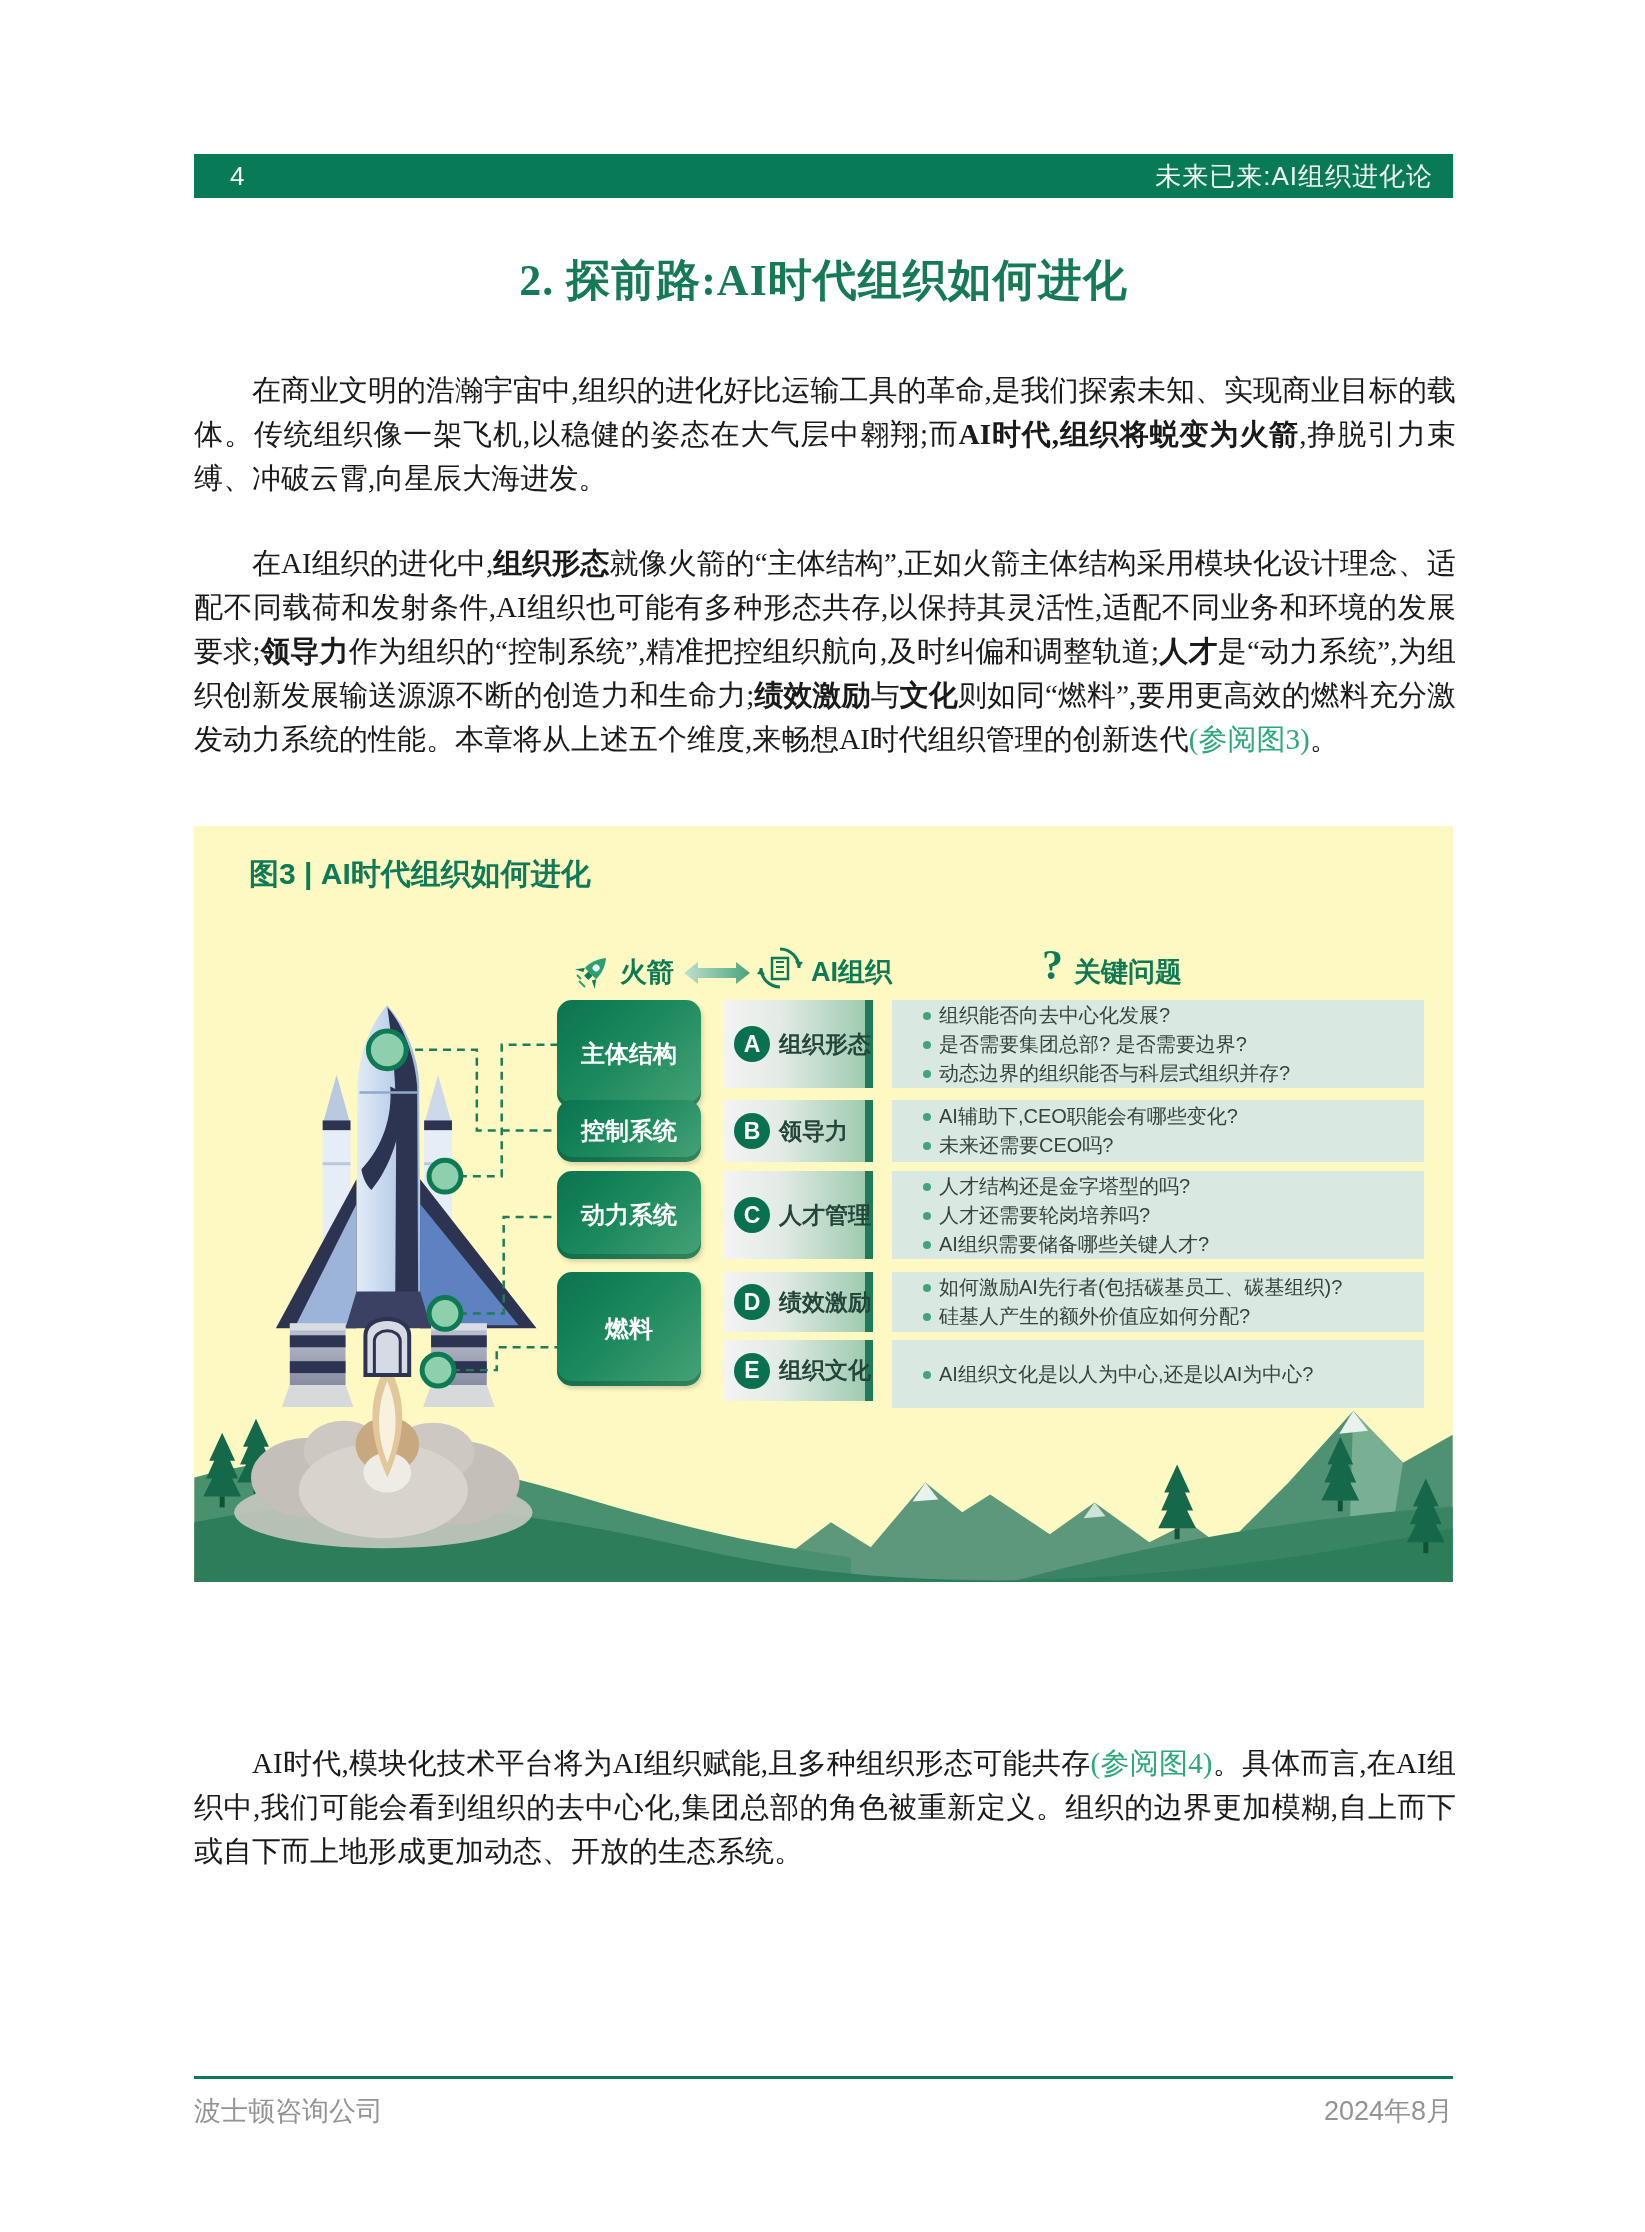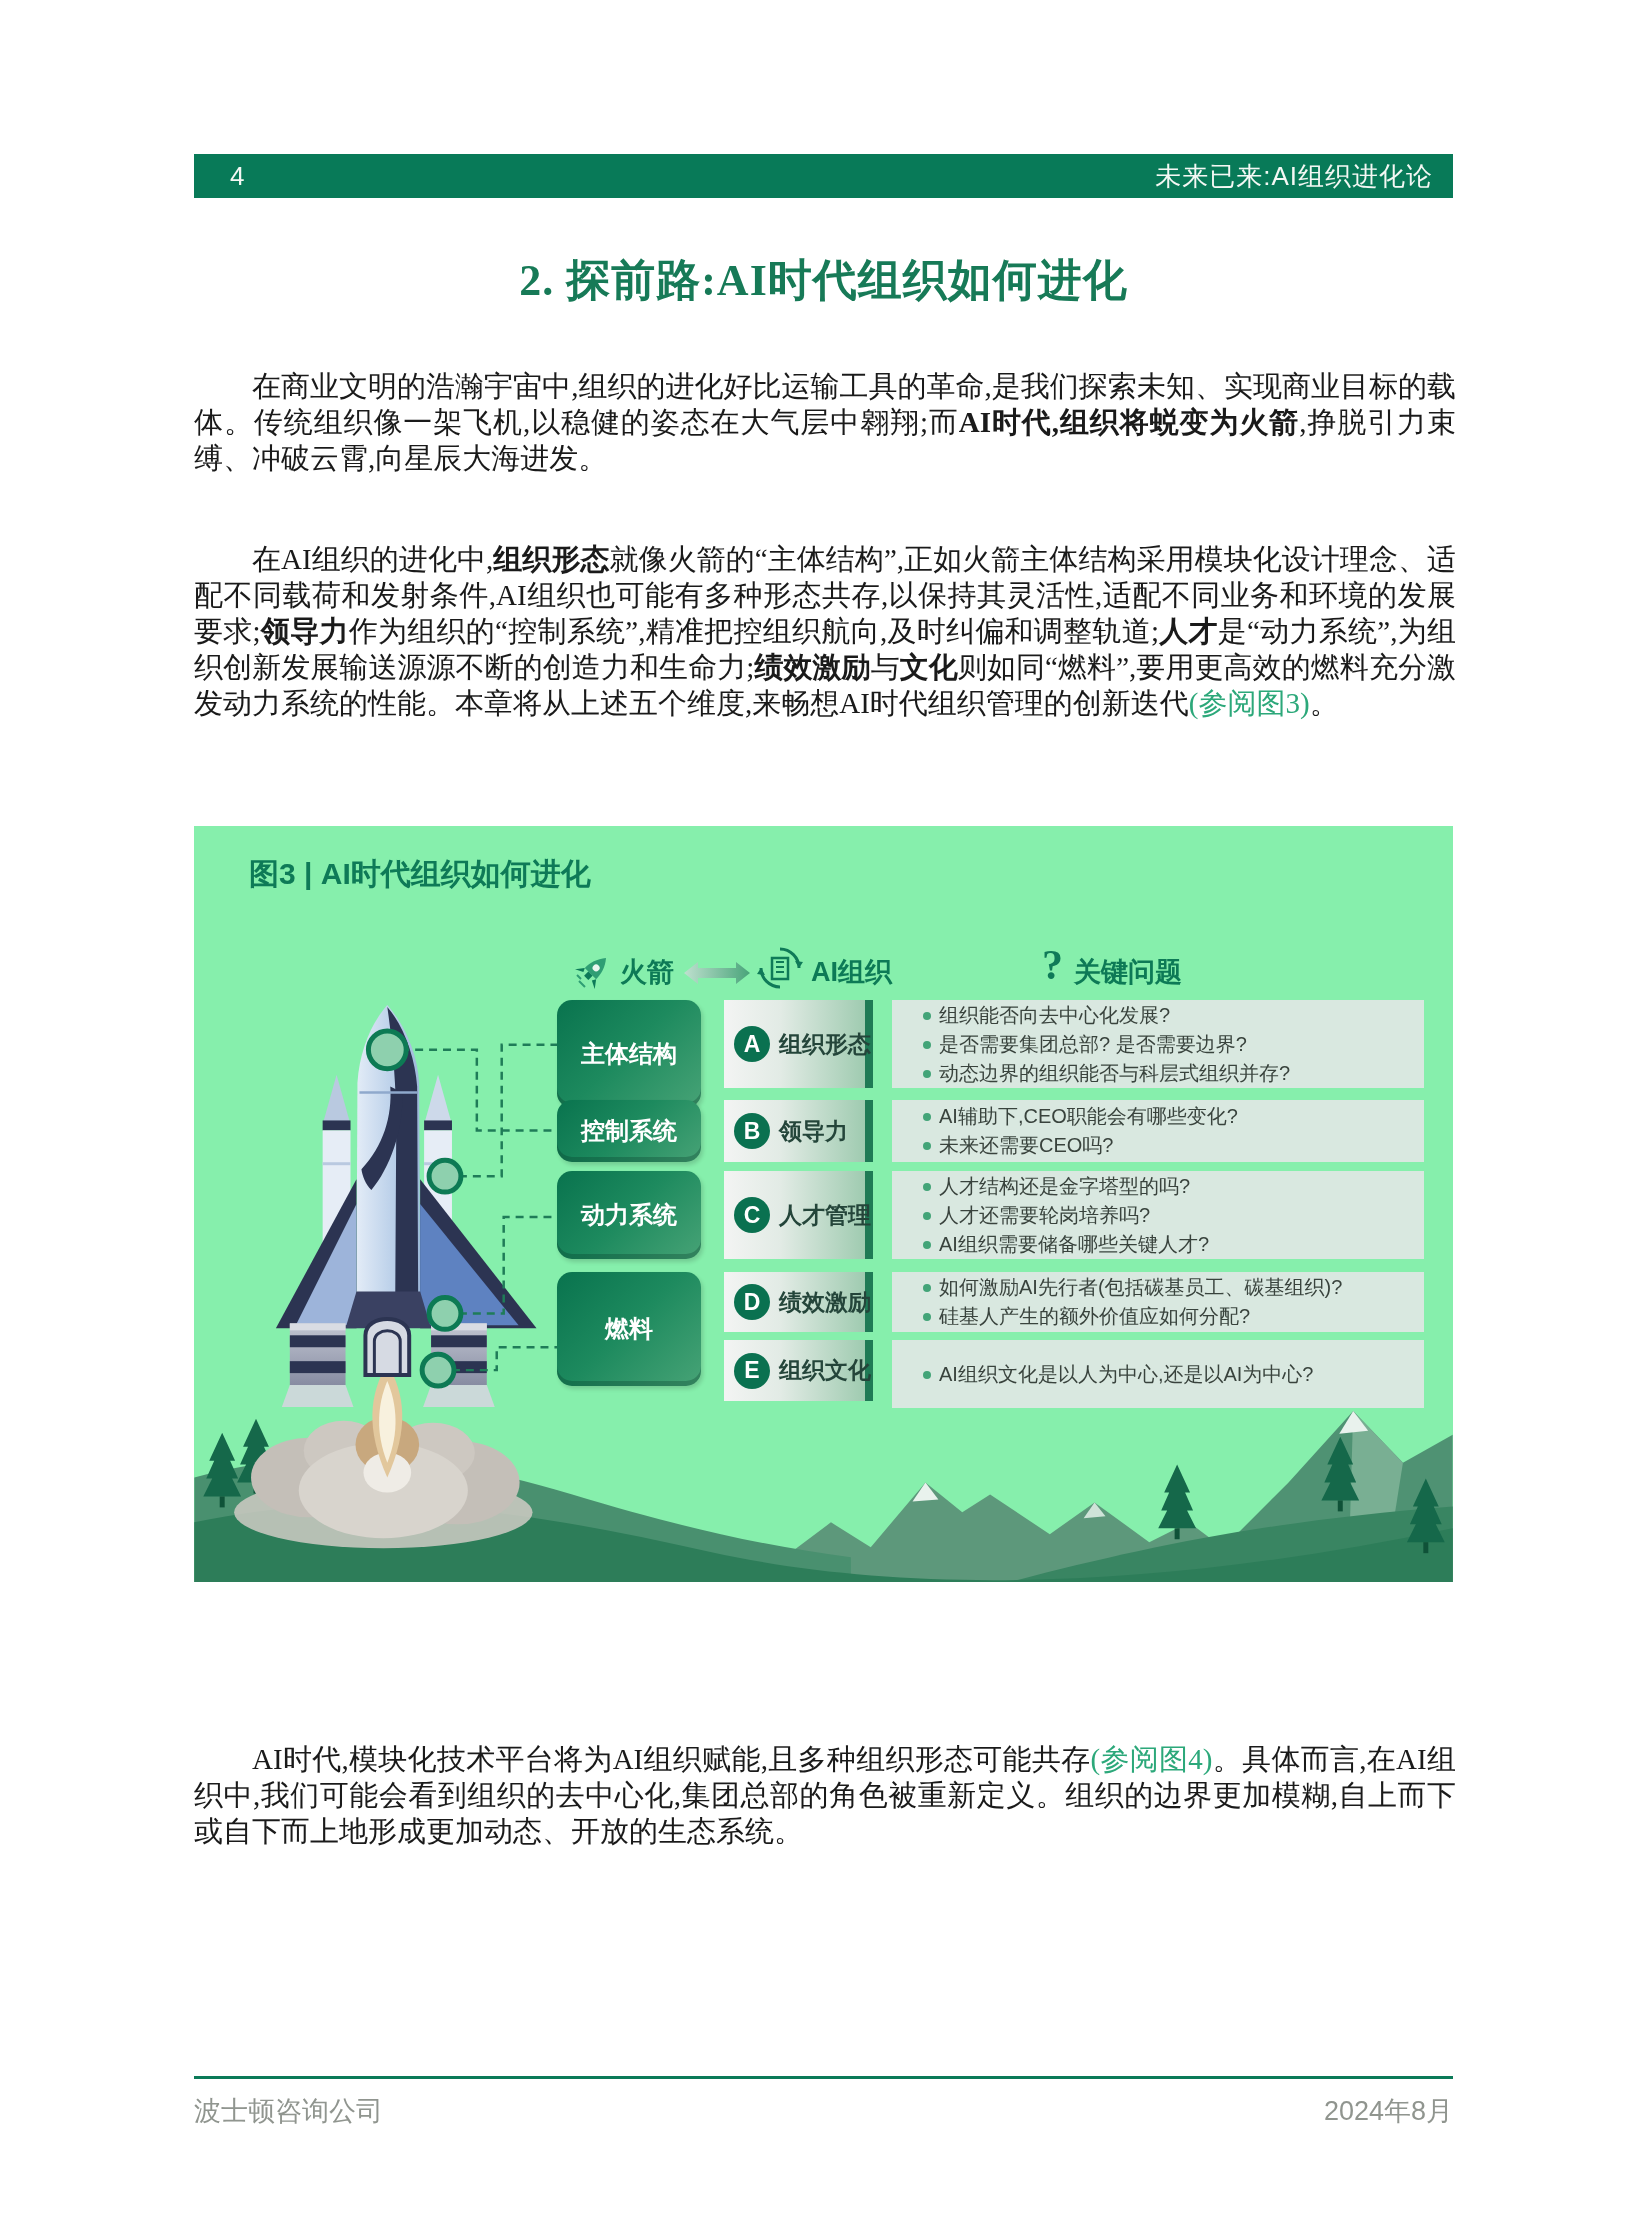--- a/index.html
+++ b/index.html
@@ -11,30 +11,30 @@
           display:flex;align-items:center;justify-content:space-between;
           font-family:"Liberation Sans","DejaVu Sans",sans-serif;color:#f4f8f4;font-size:26px;}
   .topbar .pnum{padding-left:36px;}
   .topbar .ptitle{padding-right:20px;letter-spacing:1px;margin-left:16px;}
 
   
   .h1{position:absolute;left:194px;top:251px;width:1259px;font-size:44px;font-weight:bold;
       color:#177a57;letter-spacing:1px;text-align:center;}
   .h2{position:absolute;left:194px;top:1644px;width:1259px;font-size:38px;font-weight:bold;
       color:#177a57;}
-  .body-p{position:absolute;left:194px;width:1262px;font-size:29px;line-height:36px;
+  .body-p{position:absolute;left:194px;width:1262px;font-size:29px;line-height:44px;
           text-align:justify;text-indent:58px;margin:0;}
   #p1{top:368px;}
   #p2{top:541px;}
   #p3{top:1741px;}
   .b{font-weight:bold;}
   .link{color:#2ca87a;}
 
   
-  .fig{position:absolute;left:194px;top:826px;width:1259px;height:756px;background:#86efac;
+  .fig{position:absolute;left:194px;top:826px;width:1259px;height:756px;background:#fef9c3;
        font-family:"Liberation Sans","DejaVu Sans",sans-serif;}
   .fig-title{position:absolute;left:55px;top:28px;font-size:30px;font-weight:bold;color:#0e7a57;}
   .fig-canvas{position:absolute;left:0;top:0;width:1259px;height:756px;}
 
   .legend-label{position:absolute;font-size:27px;font-weight:bold;color:#0d7a56;}
   .legend-icon{position:absolute;}
   .qmark{position:absolute;font-size:42px;font-weight:bold;color:#0f7a58;font-family:"Liberation Serif",serif;}
 
   .part{position:absolute;left:363px;width:144px;border-radius:15px;color:#ffffff;
         display:flex;align-items:center;justify-content:center;font-size:24px;font-weight:bold;

